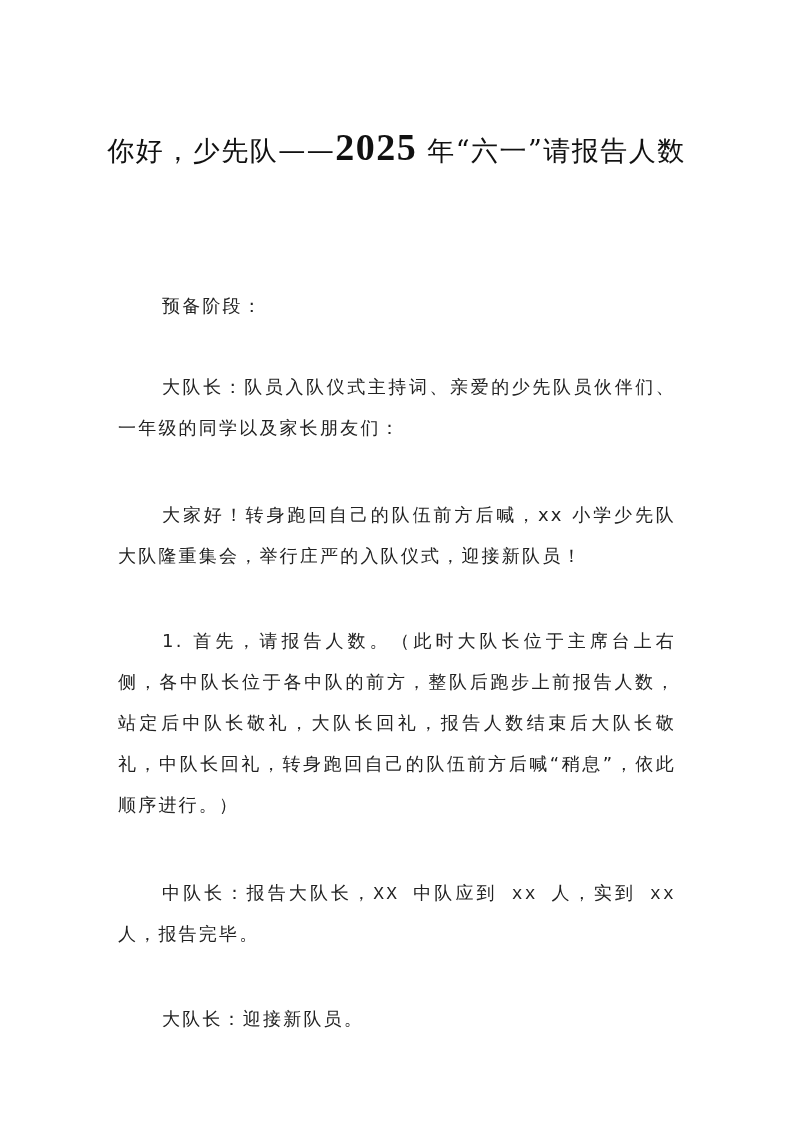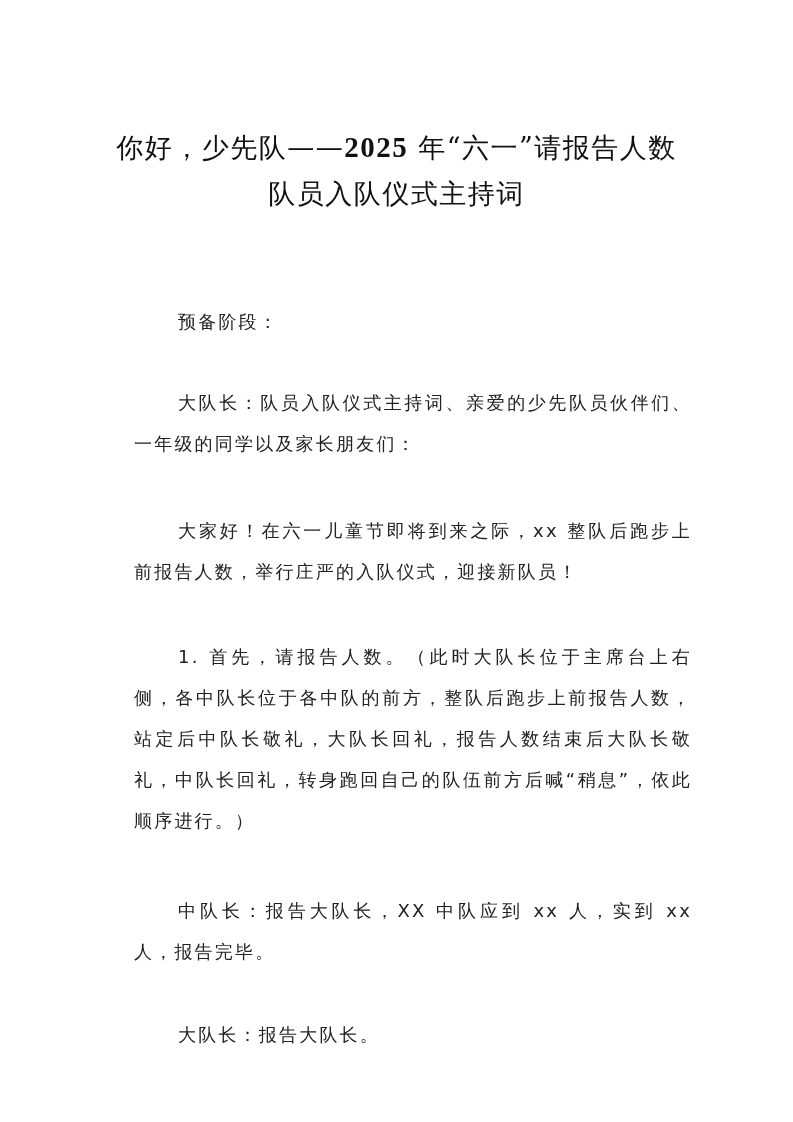--- a/index.html
+++ b/index.html
@@ -32,55 +32,54 @@
       font-size: 27px;
       line-height: 46px;
       letter-spacing: 1.5px;
       color: #111111;
       margin: 0;
       font-weight: normal;
     }
     .title .bold-year {
       font-family: "Liberation Serif", "DejaVu Serif", serif;
       font-weight: bold;
-      font-size: 29px;
+      font-size: 38px;
     }
     .body {
       position: absolute;
       left: 118px;
       width: 558px;
       top: 0;
       font-family: "DejaVu Sans", "Liberation Sans", sans-serif;
       font-size: 18px;
       color: #222222;
     }
     .para {
       position: absolute;
       left: 0;
       width: 558px;
-      margin: 16px;
+      margin: 0;
       text-indent: 44px;
       line-height: 41px;
       letter-spacing: 2.2px;
       text-align: justify;
       text-align-last: left;
     }
   </style>
 </head>
 <body>
 
 <div class="page">
 
   <h1 class="title">
     <span>你好，少先队——</span><span class="bold-year">2025</span><span> 年“六一”请报告人数</span><br>
-    <span>队员入队仪式主持词</span>
   </h1>
 
   <div class="body">
     <p class="para" style="top:285px;">预备阶段：</p>
     <p class="para" style="top:366px;">大队长：队员入队仪式主持词、亲爱的少先队员伙伴们、一年级的同学以及家长朋友们：</p>
-    <p class="para" style="top:494px;">大家好！在六一儿童节即将到来之际，xx 整队后跑步上前报告人数，举行庄严的入队仪式，迎接新队员！</p>
+    <p class="para" style="top:494px;">大家好！转身跑回自己的队伍前方后喊，xx 小学少先队大队隆重集会，举行庄严的入队仪式，迎接新队员！</p>
     <p class="para" style="top:620px;">1. 首先，请报告人数。（此时大队长位于主席台上右侧，各中队长位于各中队的前方，整队后跑步上前报告人数，站定后中队长敬礼，大队长回礼，报告人数结束后大队长敬礼，中队长回礼，转身跑回自己的队伍前方后喊“稍息”，依此顺序进行。）</p>
-    <p class="para" style="top:874px;">中队长：报告大队长，XX 中队应到 xx 人，实到 xx 人，报告完毕。</p>
-    <p class="para" style="top:998px;">大队长：报告大队长。</p>
+    <p class="para" style="top:874px;font-family:Liberation Mono, monospace;">中队长：报告大队长，XX 中队应到 xx 人，实到 xx 人，报告完毕。</p>
+    <p class="para" style="top:998px;">大队长：迎接新队员。</p>
   </div>
 
 </div>
 
 </body></html>

